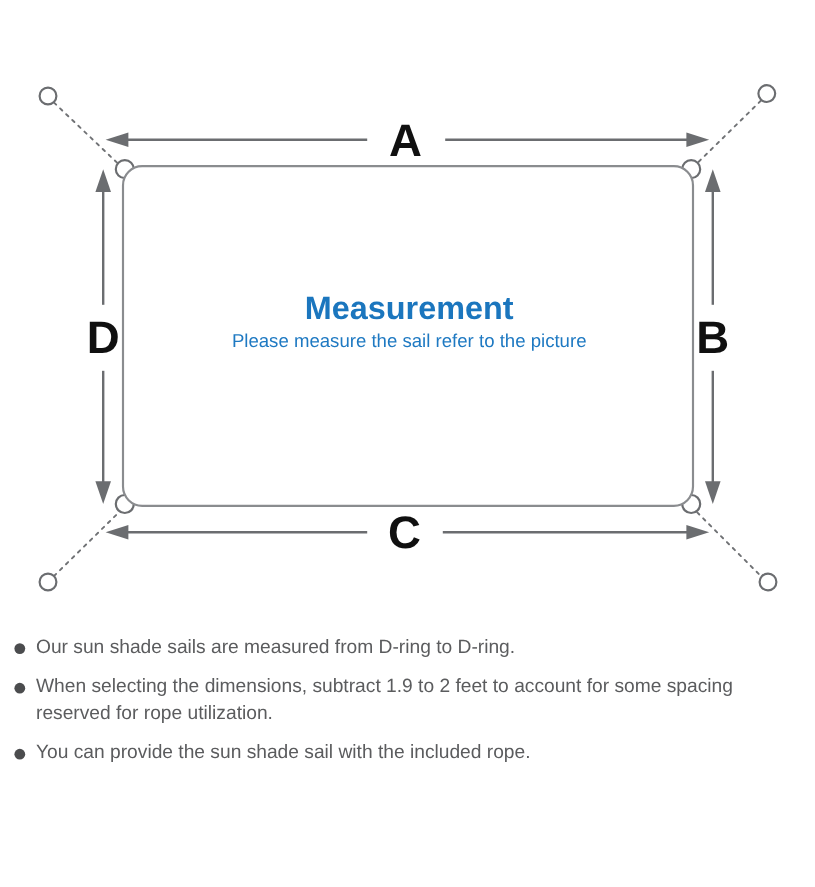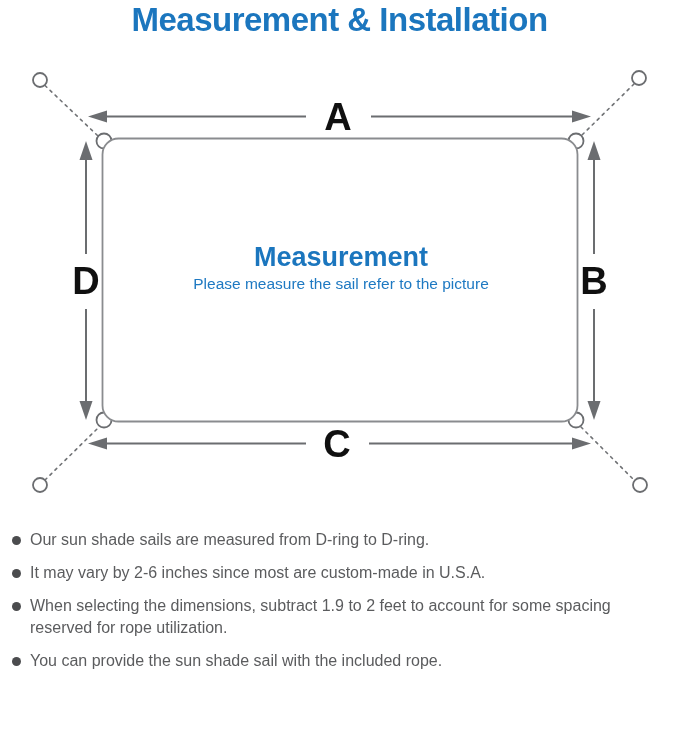--- a/index.html
+++ b/index.html
@@ -73,21 +73,20 @@
     margin-top: 6.5px;
     border-radius: 50%;
     background: #4b4c4e;
   }
 </style>
 </head>
 <body>
 
 <div class="page">
 
-  <h1 class="title">Measurement &amp; Installation</h1>
 
   <svg class="diagram-svg" viewBox="0 50 679 465" xmlns="http://www.w3.org/2000/svg">
 
     <g stroke="#707275" stroke-width="1.6" stroke-dasharray="2.5 4.5" stroke-linecap="round">
       <line x1="45" y1="85.5" x2="98" y2="136"></line>
       <line x1="634" y1="84" x2="581" y2="136"></line>
       <line x1="45" y1="480" x2="98" y2="428"></line>
       <line x1="581" y1="427" x2="634" y2="480"></line>
     </g>
 
@@ -144,24 +143,20 @@
     <text class="center-subtitle" x="341" y="289">Please measure the sail refer to the picture</text>
   </svg>
 
   <ul class="notes">
     <li class="note-item">
       <span class="note-dot"></span>
       <span>Our sun shade sails are measured from D-ring to D-ring.</span>
     </li>
     <li class="note-item">
       <span class="note-dot"></span>
-      <span>It may vary by 2-6 inches since most are custom-made in U.S.A.</span>
-    </li>
-    <li class="note-item">
-      <span class="note-dot"></span>
       <span>When selecting the dimensions, subtract 1.9 to 2 feet to account for some spacing reserved for rope utilization.</span>
     </li>
     <li class="note-item">
       <span class="note-dot"></span>
       <span>You can provide the sun shade sail with the included rope.</span>
     </li>
   </ul>
 
 </div>
 

